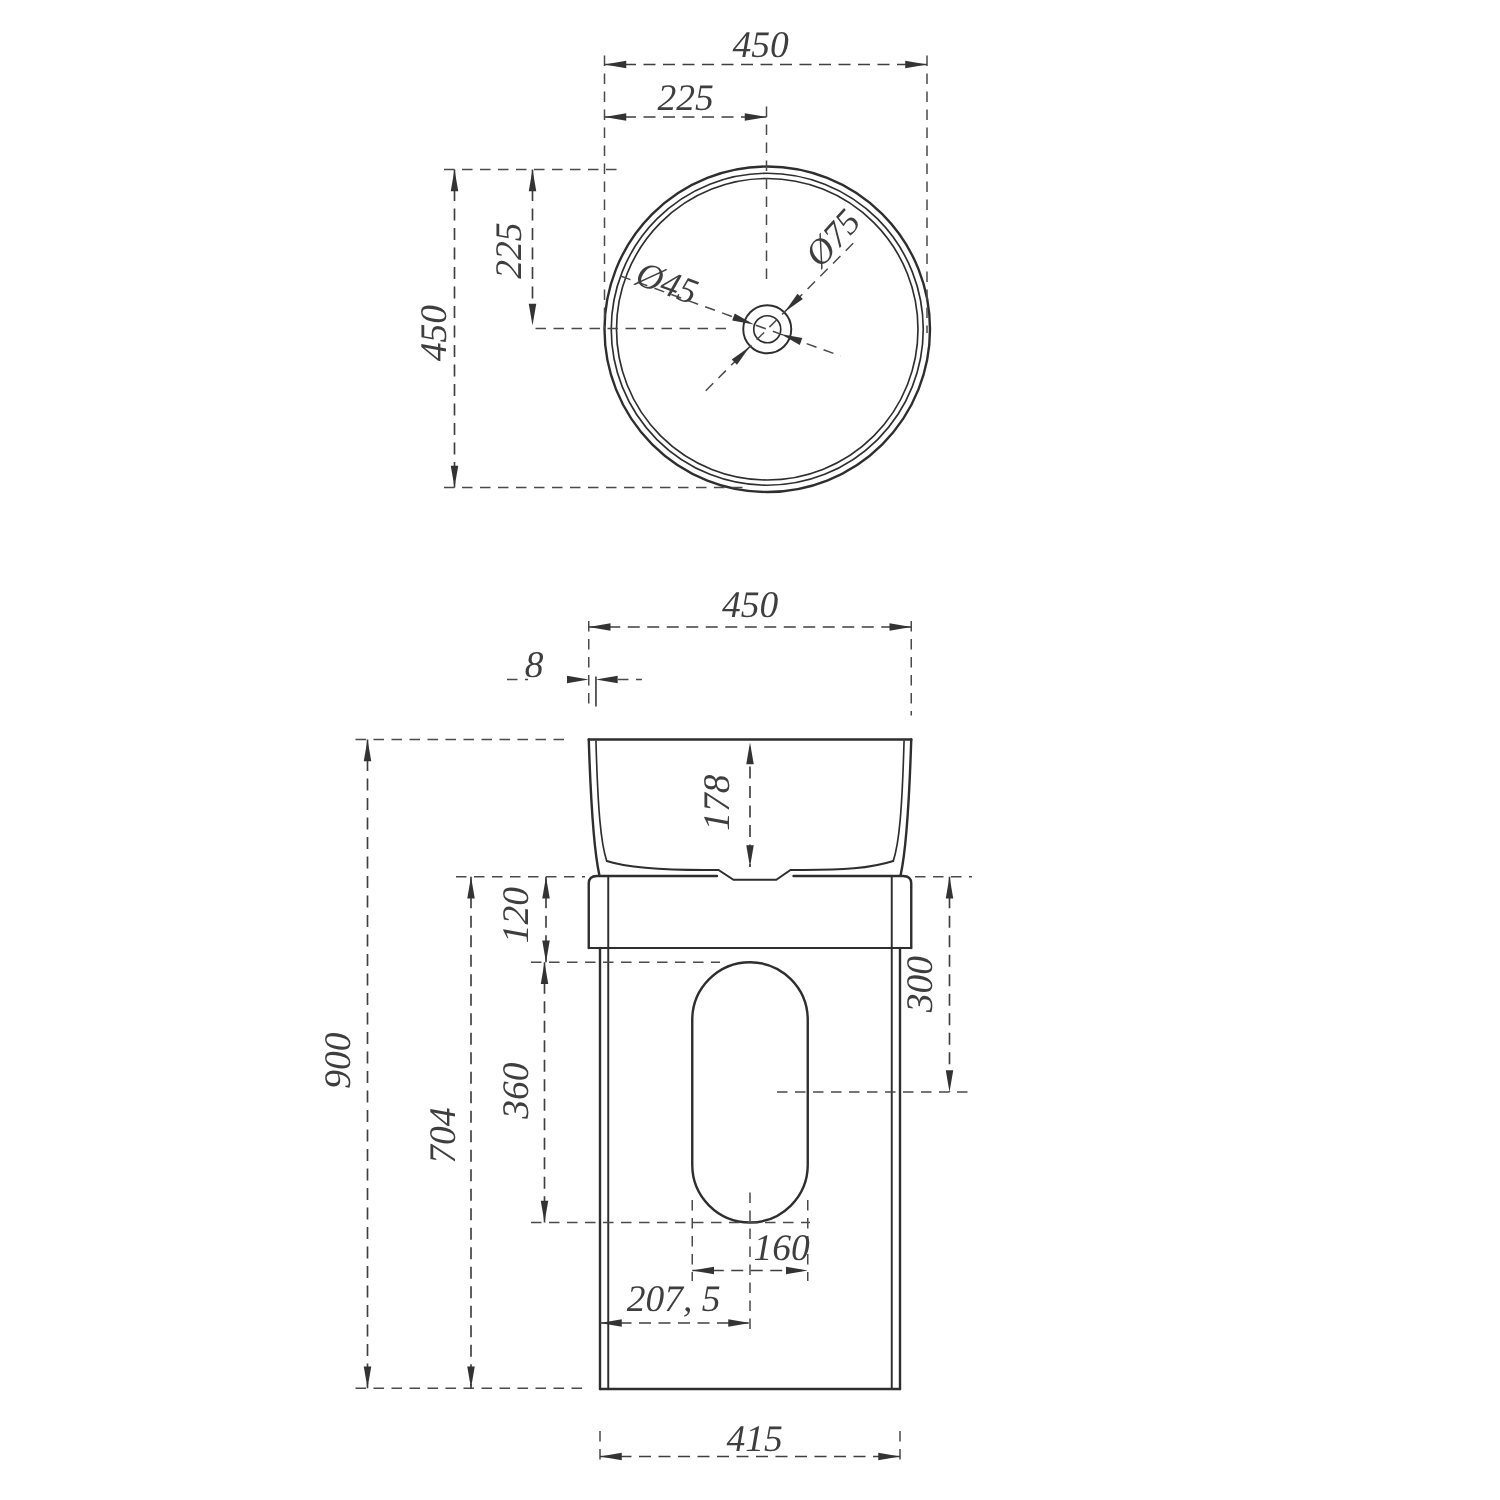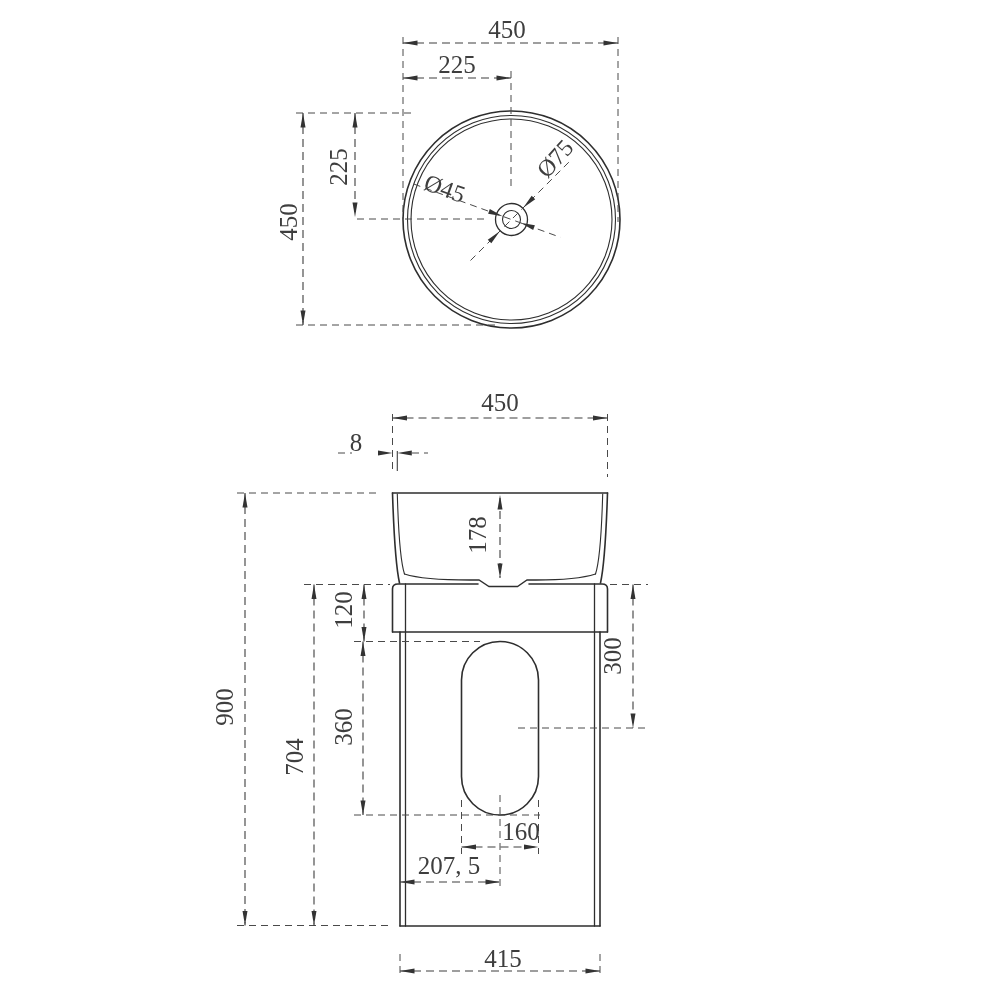--- a/index.html
+++ b/index.html
@@ -1,17 +1,17 @@
 <!DOCTYPE html>
 <html><head>
 <meta charset="utf-8">
 <style>
   html,body{margin:0;padding:0;background:#ffffff;}
   .stage{position:relative;width:1000px;height:1000px;background:#ffffff;overflow:hidden;
-         font-family:"Liberation Serif","DejaVu Serif",serif;}
+         font-family:"Liberation Serif","DejaVu Serif",serif;font-style:italic;}
   svg{position:absolute;left:0;top:0;}
   
   .obj   {stroke:#2e2e2e;stroke-width:1.6;fill:none;stroke-linecap:round;}
   .obj-t {stroke:#2e2e2e;stroke-width:1.1;fill:none;stroke-linecap:round;}
   .obj-m {stroke:#2e2e2e;stroke-width:1.3;fill:none;stroke-linecap:round;}
   .dim   {stroke:#3f3f3f;stroke-width:1.1;fill:none;stroke-dasharray:8 5;}
   .ext   {stroke:#4a4a4a;stroke-width:1.0;fill:none;stroke-dasharray:7 5;}
   .sol   {stroke:#3f3f3f;stroke-width:1.1;fill:none;}
   .arr   {fill:#333333;stroke:none;}
   text{fill:#3e3e3e;font-size:25px;}

